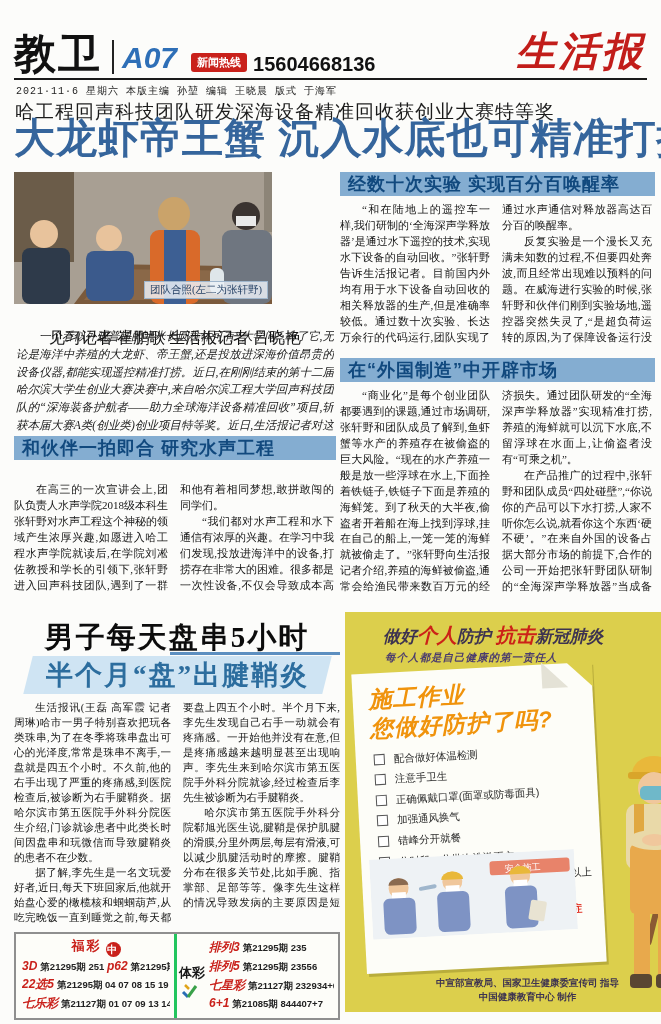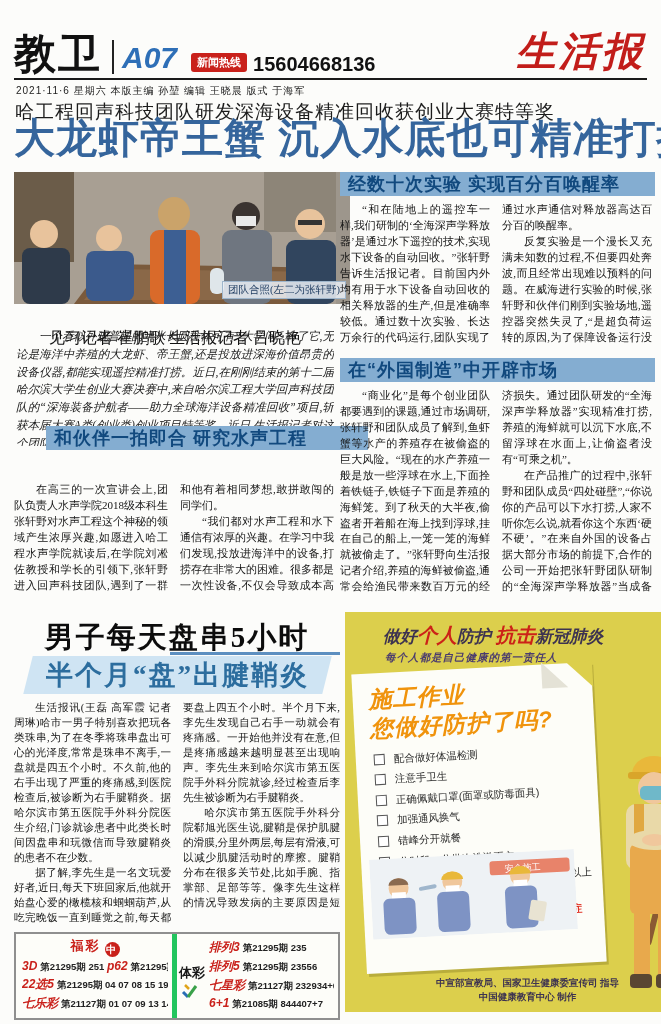--- a/index.html
+++ b/index.html
@@ -8,56 +8,56 @@
 
   
   .masthead{position:absolute;left:14px;top:26px;right:14px;height:52px;}
   .mh-section{font-size:42px;font-weight:bold;color:#111;font-family:"Liberation Serif",serif;letter-spacing:2px;}
   .mh-divider{display:inline-block;width:2px;height:34px;background:#222;margin:0 8px -6px 10px;}
   .mh-page{font-size:30px;font-weight:bold;font-style:italic;color:#2e6fb7;font-family:"Liberation Sans",sans-serif;}
   .mh-hotline{display:inline-block;background:#c9211b;color:#fff;font-size:11px;font-weight:bold;padding:2px 6px;border-radius:3px;margin:0 6px 4px 14px;vertical-align:middle;font-family:Liberation Serif, serif;}
   .mh-phone{font-size:20px;font-weight:bold;color:#111;font-family:"Liberation Sans",sans-serif;vertical-align:middle;}
   .mh-logo{position:absolute;right:2px;top:-2px;font-size:40px;font-weight:bold;font-style:italic;color:#c21d1a;font-family:"Liberation Serif",serif;letter-spacing:3px;}
   .mh-rule{position:absolute;left:14px;right:14px;top:78px;height:2px;background:#1a1a1a;}
-  .mh-dateline{position:absolute;left:16px;top:84px;font-size:10px;color:#222;font-family:Liberation Sans, sans-serif;letter-spacing:1px;}
+  .mh-dateline{position:absolute;left:16px;top:84px;font-size:10px;color:#222;font-family:Liberation Mono, monospace;letter-spacing:1px;}
 
   
   .kicker{position:absolute;left:15px;top:99px;font-size:19px;color:#1c1c1c;letter-spacing:1px;font-family:"Liberation Serif",serif;}
   .main-headline{position:absolute;left:14px;top:117px;width:640px;font-size:41px;line-height:1.05;font-weight:bold;color:#35659c;font-family:"Liberation Sans",sans-serif;letter-spacing:1px;white-space:nowrap;}
 
   
-  .photo{position:absolute;left:14px;top:172px;width:336px;height:132px;overflow:hidden;background:#9d968c;}
+  .photo{position:absolute;left:14px;top:172px;width:258px;height:132px;overflow:hidden;background:#9d968c;}
   .photo svg{display:block;}
   .photo-caption{position:absolute;right:4px;bottom:5px;background:rgba(235,240,246,.85);color:#1d3a5f;font-size:10.5px;padding:1px 5px;border:1px solid #9fb6cc;}
   .byline{position:absolute;left:14px;top:310px;width:322px;text-align:center;font-size:16px;font-weight:normal;color:#111;margin-top:18px;}
   .intro{position:absolute;left:16px;top:328px;width:318px;height:118px;overflow:hidden;font-size:11.5px;line-height:1.55;color:#1a1a1a;font-style:italic;text-align:justify;}
   .intro p{margin:0;text-indent:2em;}
 
   .sec-banner{position:absolute;height:24px;background:#84add1;color:#11497e;font-weight:bold;font-size:18px;line-height:24px;padding-left:8px;font-family:"Liberation Sans",sans-serif;letter-spacing:1px;overflow:hidden;white-space:nowrap;}
-  #banner1{left:14px;top:426px;width:314px;margin-left:32px;}
+  #banner1{left:14px;top:436px;width:314px;}
   #banner2{left:340px;top:172px;width:307px;}
   #banner3{left:340px;top:358px;width:307px;}
 
   .cols{position:absolute;overflow:hidden;column-gap:12px;column-count:2;font-size:11px;line-height:1.45;color:#141414;text-align:justify;}
   .cols p{margin:0;text-indent:2em;}
   #body1{left:14px;top:482px;width:320px;height:126px;}
   #body2{left:340px;top:202px;width:312px;height:148px;}
   #body3{left:340px;top:388px;width:312px;height:218px;}
 
   
   .b-title{position:absolute;left:14px;top:618px;width:326px;text-align:center;font-size:29px;font-weight:bold;color:#0c0c0c;font-family:"Liberation Serif",serif;letter-spacing:2px;}
   .b-title-rule{position:absolute;left:170px;top:652px;width:170px;height:3px;background:#5d8fc0;}
   .b-subtitle-wrap{position:absolute;left:14px;top:656px;width:326px;text-align:center;}
   .b-subtitle{display:inline-block;background:#cfe4f3;transform:skewX(-14deg);padding:1px 18px;}
   .b-subtitle span{display:inline-block;transform:skewX(14deg);font-size:27px;font-weight:bold;color:#2c6d9e;font-family:"Liberation Serif",serif;letter-spacing:2px;}
   #body4{left:14px;top:700px;width:326px;height:226px;font-size:10.6px;line-height:1.42;}
 
   
   .lottery{position:absolute;left:14px;top:932px;width:322px;height:84px;border:2px solid #8f8f8f;background:#fdfdf9;display:flex;font-family:"Liberation Sans",sans-serif;}
-  .lot-left{width:50%;border-right:5px solid #22c55e;padding:3px 4px 2px 6px;box-sizing:border-box;}
+  .lot-left{width:50%;border-right:3px solid #22c55e;padding:3px 4px 2px 6px;box-sizing:border-box;}
   .lot-right{width:50%;padding:3px 4px 2px 6px;box-sizing:border-box;position:relative;}
   .lot-head{text-align:center;font-size:13px;font-weight:bold;color:#c9211b;letter-spacing:2px;}
   .fucai-logo{display:inline-block;width:15px;height:15px;background:#c9211b;border-radius:50%;color:#fff;font-size:10px;line-height:15px;text-align:center;vertical-align:-3px;margin-left:4px;font-weight:bold;}
   .lot-row{font-size:9.5px;color:#222;margin-top:2px;white-space:nowrap;overflow:hidden;}
   .lot-name{color:#c9211b;font-weight:bold;font-size:12px;margin-right:3px;font-style:italic;}
   .lot-num{font-weight:bold;}
   .ticai-label{position:absolute;left:2px;top:30px;font-size:13px;font-weight:bold;color:#1a1a1a;writing-mode:horizontal-tb;}
   .ticai-rows{margin-left:26px;}
   .ticai-logo{position:absolute;left:4px;top:48px;}
 

